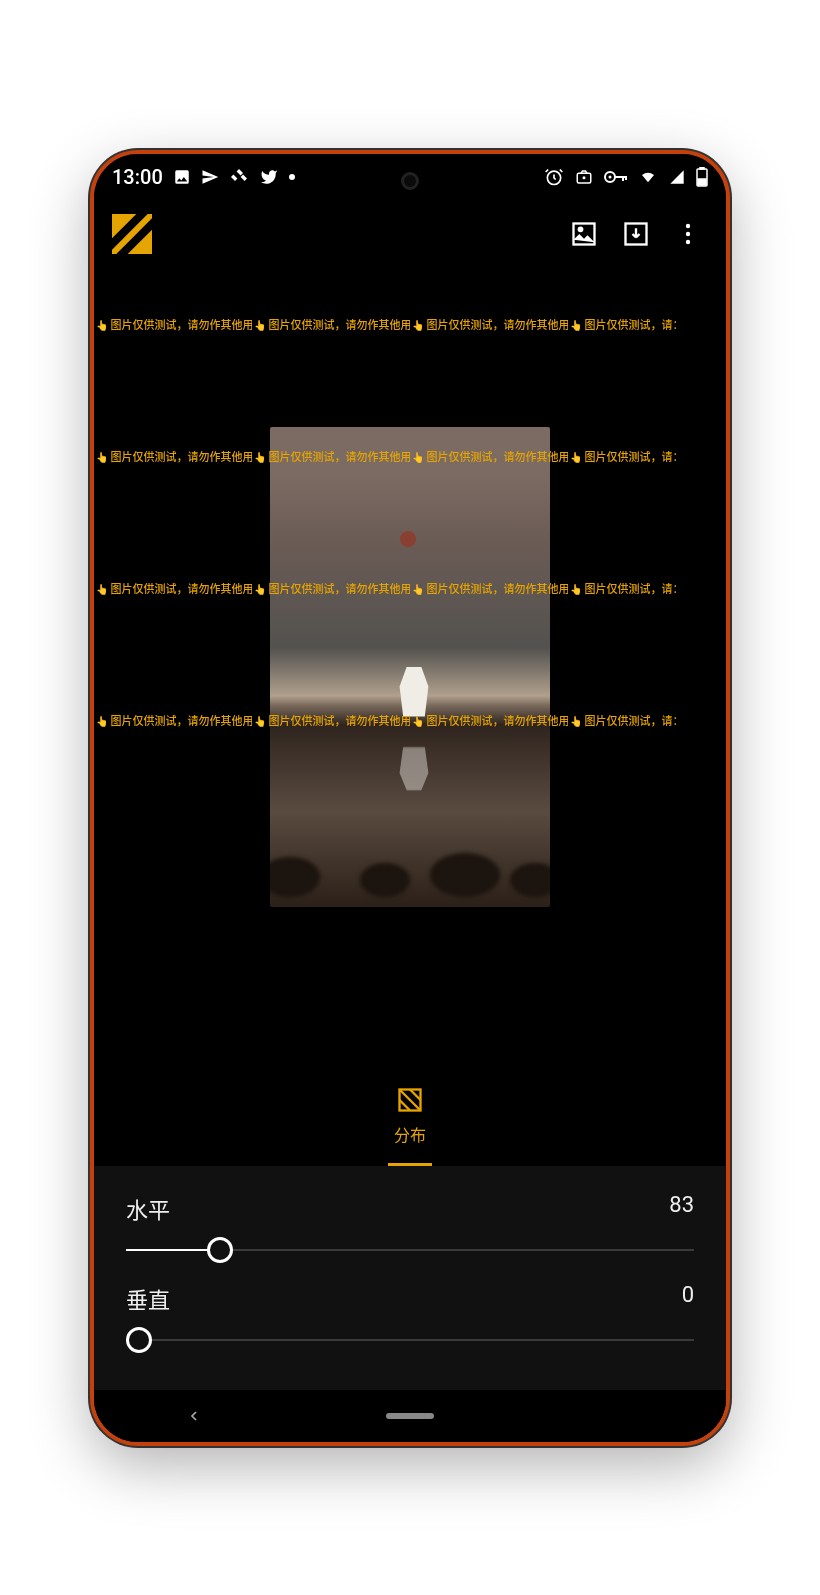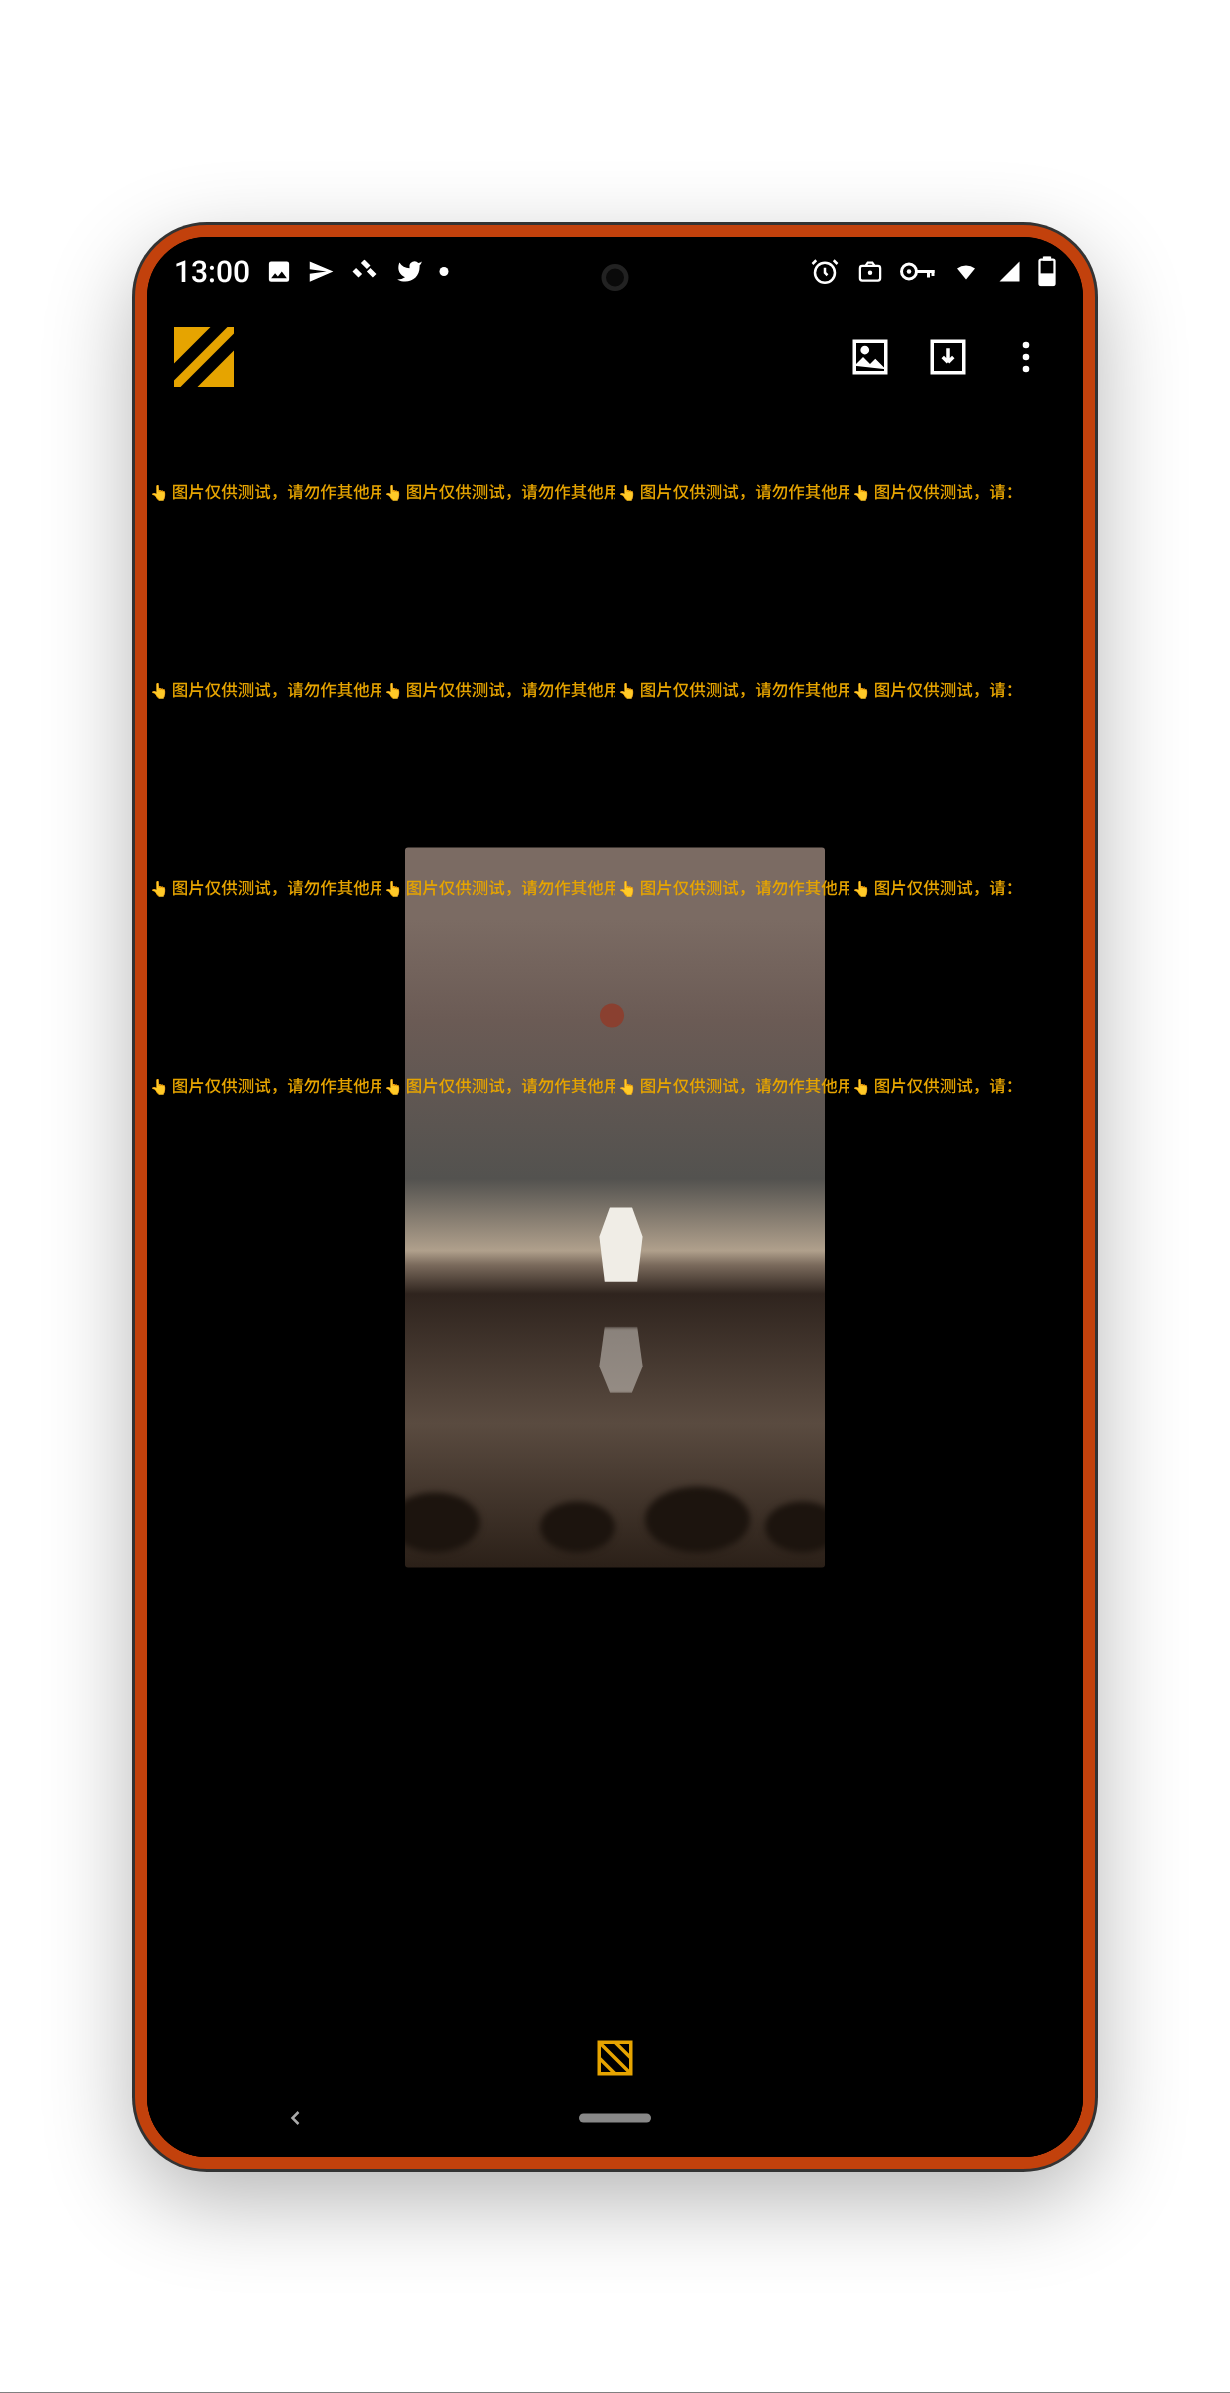--- a/index.html
+++ b/index.html
@@ -10,21 +10,21 @@
     justify-content: center;
     align-items: center;
     width: 820px;
     height: 1595px;
   }
   .device {
     width: 640px;
     height: 1296px;
     background: #000;
     border-radius: 48px;
-    border: 8px solid #c2410c;
+    border: 4px solid #c2410c;
     box-shadow: 0 0 0 2px #333, 0 20px 60px rgba(0,0,0,.3);
     position: relative;
     overflow: hidden;
   }
   .screen {
     position: absolute;
     inset: 0;
     background: #000;
     display: flex;
     flex-direction: column;
@@ -370,20 +370,46 @@
     <div class="tabs">
       <div class="tab active">
         <svg width="28" height="28" viewBox="0 0 24 24" fill="none" stroke="currentColor" stroke-width="2">
             <rect x="3" y="3" width="18" height="18"></rect>
             <path d="M3 3l18 18M3 12l9 9M12 3l9 9"></path>
           </svg>
         <span>分布</span>
       </div>
     </div>
 
+    <div class="panel">
+      <div class="slider-row">
+        <div class="slider-head">
+          <span>水平</span>
+          <span>83</span>
+        </div>
+        <div class="slider">
+          <div class="track">
+              <div class="fill" style="width:16.6%"></div>
+            </div>
+          <div class="thumb" style="left:16.6%"></div>
+        </div>
+      </div>
+      <div class="slider-row">
+        <div class="slider-head">
+          <span>垂直</span>
+          <span>0</span>
+        </div>
+        <div class="slider">
+          <div class="track">
+              <div class="fill" style="width:0%"></div>
+            </div>
+          <div class="thumb" style="left:0%; transform:translate(0,-50%)"></div>
+        </div>
+      </div>
+    </div>
 
     <div class="navbar">
       <svg class="navback" width="16" height="16" viewBox="0 0 24 24" fill="none" stroke="#aaa" stroke-width="2.5">
           <path d="M15 18l-6-6 6-6"></path>
         </svg>
       <div class="navpill"></div>
       <div style="width:16px"></div>
     </div>
 
   </div>

